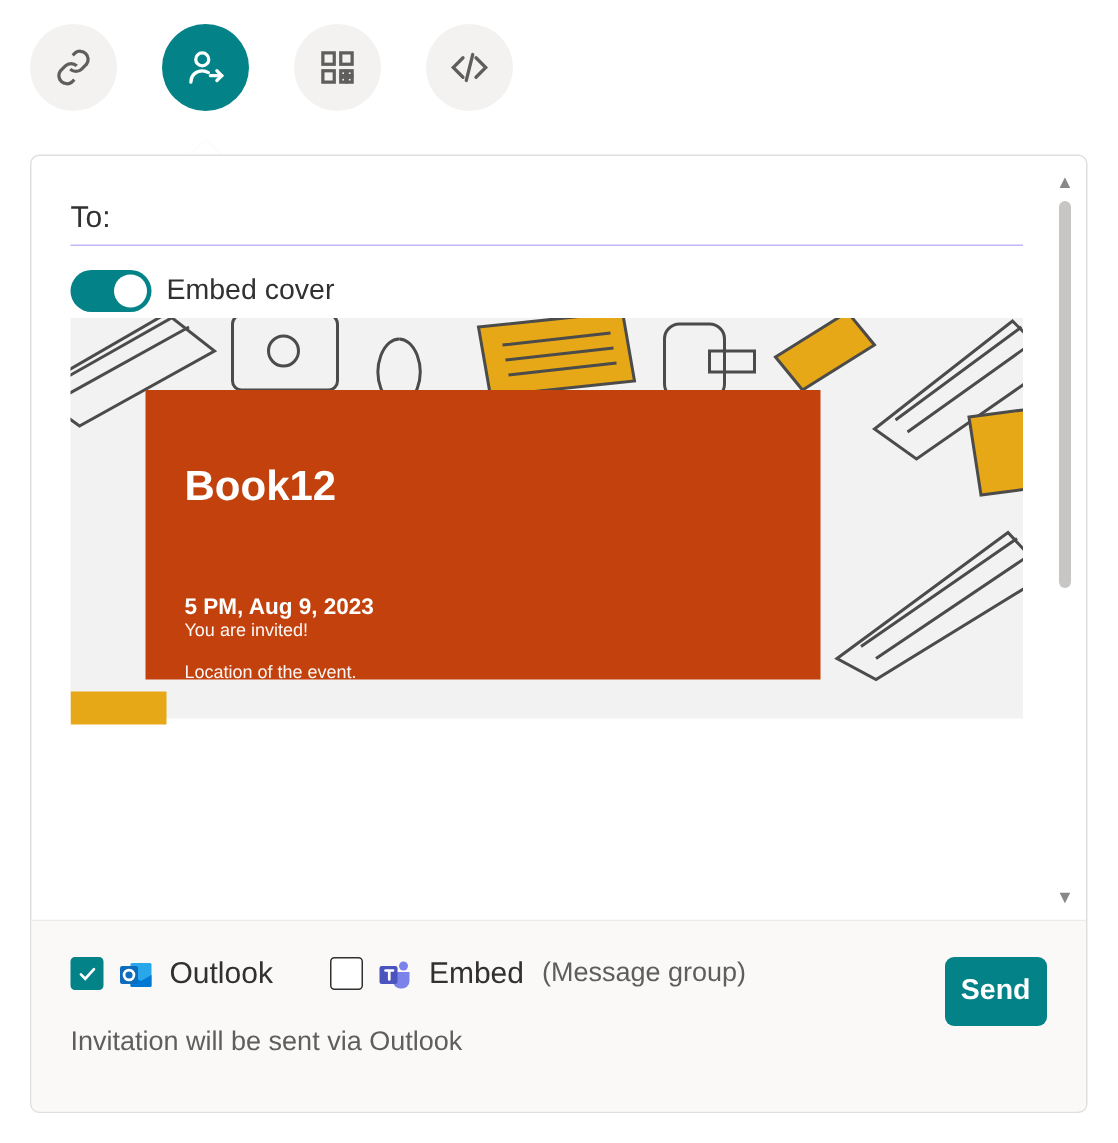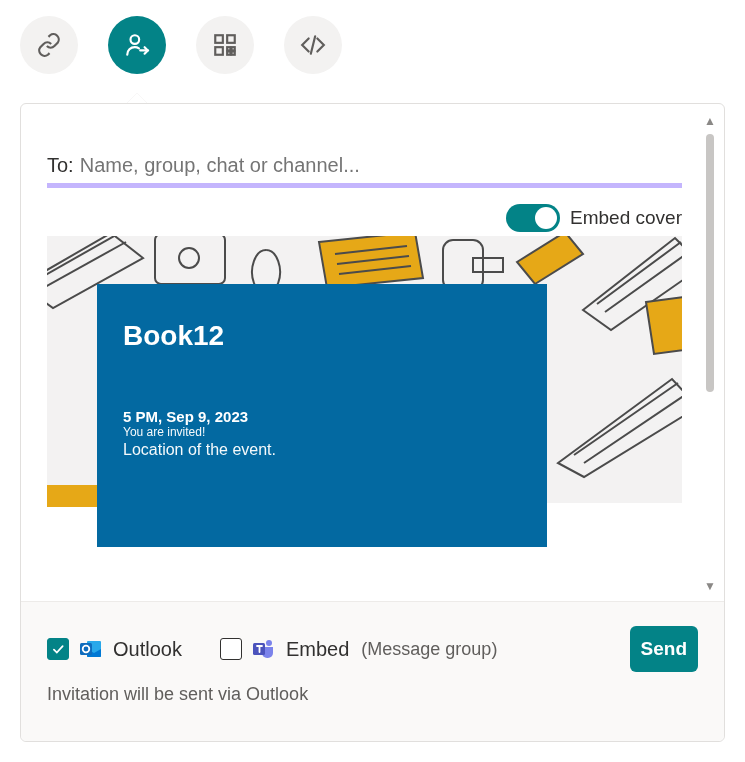--- a/index.html
+++ b/index.html
@@ -70,28 +70,28 @@
       background: #ffffff;
       display: flex;
       flex-direction: column;
     }
     .panel-top {
       position: relative;
       padding: 30px 42px 0 26px;
       flex: 1;
       overflow: hidden;
     }
-    .to-row { display:flex; border-bottom: 5px solid #c4b5fd; padding-bottom: 6px; margin-top: 20px; }
+    .to-row { display:flex; border-bottom: 1px solid #c4b5fd; padding-bottom: 6px; }
     .to-label { font-size: 20px; color:#323130; margin-right: 6px; }
     .to-input {
       flex: 1; border: none; outline: none; font-size: 20px; color:#8a8886;
       font-family: inherit; background: transparent;
     }
     .embed-row {
-      display: flex; justify-content: flex-end; align-items:center;
+      display: flex; align-items:center;
       gap: 10px; margin-top: 16px; margin-bottom: 4px;
     }
     .toggle {
       width: 54px; height: 28px; border-radius: 14px; background:#038387;
       position: relative; cursor: pointer;
     }
     .toggle-knob {
       position:absolute; width:22px; height:22px; border-radius:50%;
       background:#fff; top:3px; right:3px;
     }
@@ -100,63 +100,63 @@
     .cover-wrap { position: relative; height: 345px; overflow:hidden; }
     .cover-bg {
       position:absolute; inset:0 -16px 78px -16px; background:#f3f2f2;
     }
     .cover-bg svg { position:absolute; }
     .yellow-strip {
       position:absolute; left:0; bottom:74px; width:64px; height:22px;
       background:#e6a817;
     }
     .cover-card {
-      position:absolute; left:50px; top:48px; width:450px; height:263px;
-      background:#0369a1; color:#fff; padding:36px 26px 0 26px;
+      position:absolute; left:50px; top:48px; width:450px; height:193px;
+      background:#c2410c; color:#fff; padding:48px 26px 0 26px;
     }
     .cover-title { font-size:28px; font-weight:600; }
     .cover-date { font-size:15px; font-weight:600; margin-top:56px; }
     .cover-note1 { font-size:12px; opacity:.96; }
-    .cover-note2 { font-size:16px; margin-top:2px; opacity:.96; }
+    .cover-note2 { font-size:12px; margin-top:14px; opacity:.96; }
 
     .scrollbar {
       position:absolute; right:6px; top:12px; bottom:10px; width:16px;
     }
     .sb-arrow {
       position:absolute; left:50%; transform:translateX(-50%);
       font-size:12px; color:#8a8886; cursor:pointer; user-select:none;
     }
     .sb-up { top:-2px; } .sb-down { bottom:-2px; }
     .sb-thumb {
       position:absolute; left:4px; top:18px; width:8px; height:258px;
       border-radius:4px; background:#c8c6c4;
     }
 
     .footer {
       border-top:1px solid #edebe9; background:#faf9f8;
       padding:24px 26px 36px 26px;
       border-radius: 0 0 6px 6px;
     }
-    .foot-row1 { display:flex; align-items:center; gap:10px; }
+    .foot-row1 { display:flex; gap:10px; }
     .cb {
       width:22px; height:22px; border:1px solid #323130; border-radius:3px;
       display:flex; align-items:center; justify-content:center; cursor:pointer;
       background:#fff;
     }
     .cb.checked { background:#038387; border-color:#038387; color:#fff; }
     .cb.checked svg { width:14px; height:14px; }
     .app-icon { width:24px; height:24px; display:inline-flex; align-items:center; justify-content:center; }
     .app-label { font-size:20px; color:#323130; }
     .msg-only { font-size:18px; color:#605e5c; margin-left:2px; }
     .spacer { flex:1; }
     .send-btn {
       background:#038387; color:#fff; border:none; border-radius:6px;
       padding:12px 11px; font-size:19px; font-weight:600; cursor:pointer;
     }
-    .info-line { font-size:18px; color:#605e5c; margin-top:12px; }
+    .info-line { font-size:18px; color:#605e5c; }
   </style>
 </head>
 <body>
 
 <div class="tab-row">
   <div class="circle-tab">
     <svg viewBox="0 0 24 24" fill="none" stroke="currentColor" stroke-width="2">
       <path d="M10 13a5 5 0 0 0 7 0l3-3a5 5 0 0 0-7-7l-1.5 1.5"></path>
       <path d="M14 11a5 5 0 0 0-7 0l-3 3a5 5 0 0 0 7 7l1.5-1.5"></path>
     </svg>
@@ -187,21 +187,20 @@
         <line x1="14" y1="4" x2="10" y2="20"></line>
     </svg>
   </div>
 </div>
 
 <div class="panel">
   <div class="panel-top">
 
     <div class="to-row">
       <span class="to-label">To:</span>
-      <input class="to-input" placeholder="Name, group, chat or channel..." style="">
     </div>
 
     <div class="embed-row">
       <div class="toggle">
         <div class="toggle-knob"></div>
       </div>
       <span class="embed-label">Embed cover</span>
     </div>
 
     <div class="cover-wrap">
@@ -242,21 +241,21 @@
             <path d="M6 90 L120 6 L146 34 L32 104 Z"></path>
             <path d="M22 82 L126 10 M32 90 L136 20"></path>
           </svg>
         <svg style="left:200px;bottom:40px" width="110" height="70" viewBox="0 0 110 70" fill="none" stroke="#bdbdbd" stroke-width="2">
             <path d="M6 16 L88 4 L100 46 L18 58 Z"></path>
           </svg>
       </div>
       <div class="yellow-strip"></div>
       <div class="cover-card">
         <div class="cover-title">Book12</div>
-        <div class="cover-date">5 PM, Sep 9, 2023</div>
+        <div class="cover-date">5 PM, Aug 9, 2023</div>
         <div class="cover-note1">You are invited!</div>
         <div class="cover-note2">Location of the event.</div>
       </div>
     </div>
 
     <div class="scrollbar">
       <span class="sb-arrow sb-up">▲</span>
       <div class="sb-thumb"></div>
       <span class="sb-arrow sb-down">▼</span>
     </div>

